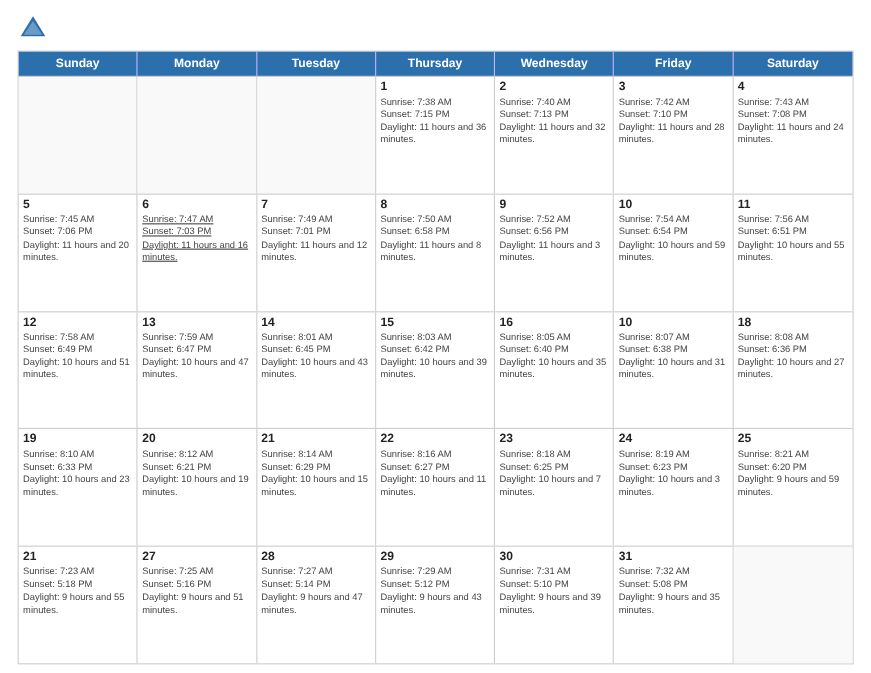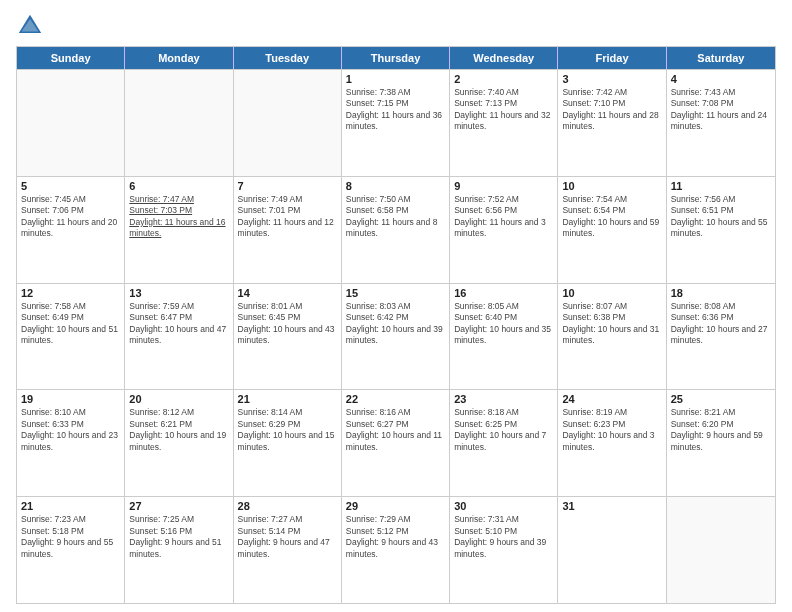--- a/index.html
+++ b/index.html
@@ -338,18 +338,21 @@
 Daylight: 9 hours and 43 minutes.</div>
           </div>
           <div class="cal-cell">
             <div class="day-number">30</div>
             <div class="day-info" style="white-space: pre-line;">Sunrise: 7:31 AM
 Sunset: 5:10 PM
 Daylight: 9 hours and 39 minutes.</div>
           </div>
           <div class="cal-cell">
             <div class="day-number">31</div>
+            <div class="day-info" style="white-space: pre-line;">Sunrise: 7:32 AM
+Sunset: 5:08 PM
+Daylight: 9 hours and 35 minutes.</div>
           </div>
           <div class="cal-cell empty"></div>
         </div>
       </div>
   </div>
 </div>
 
 </body></html>

